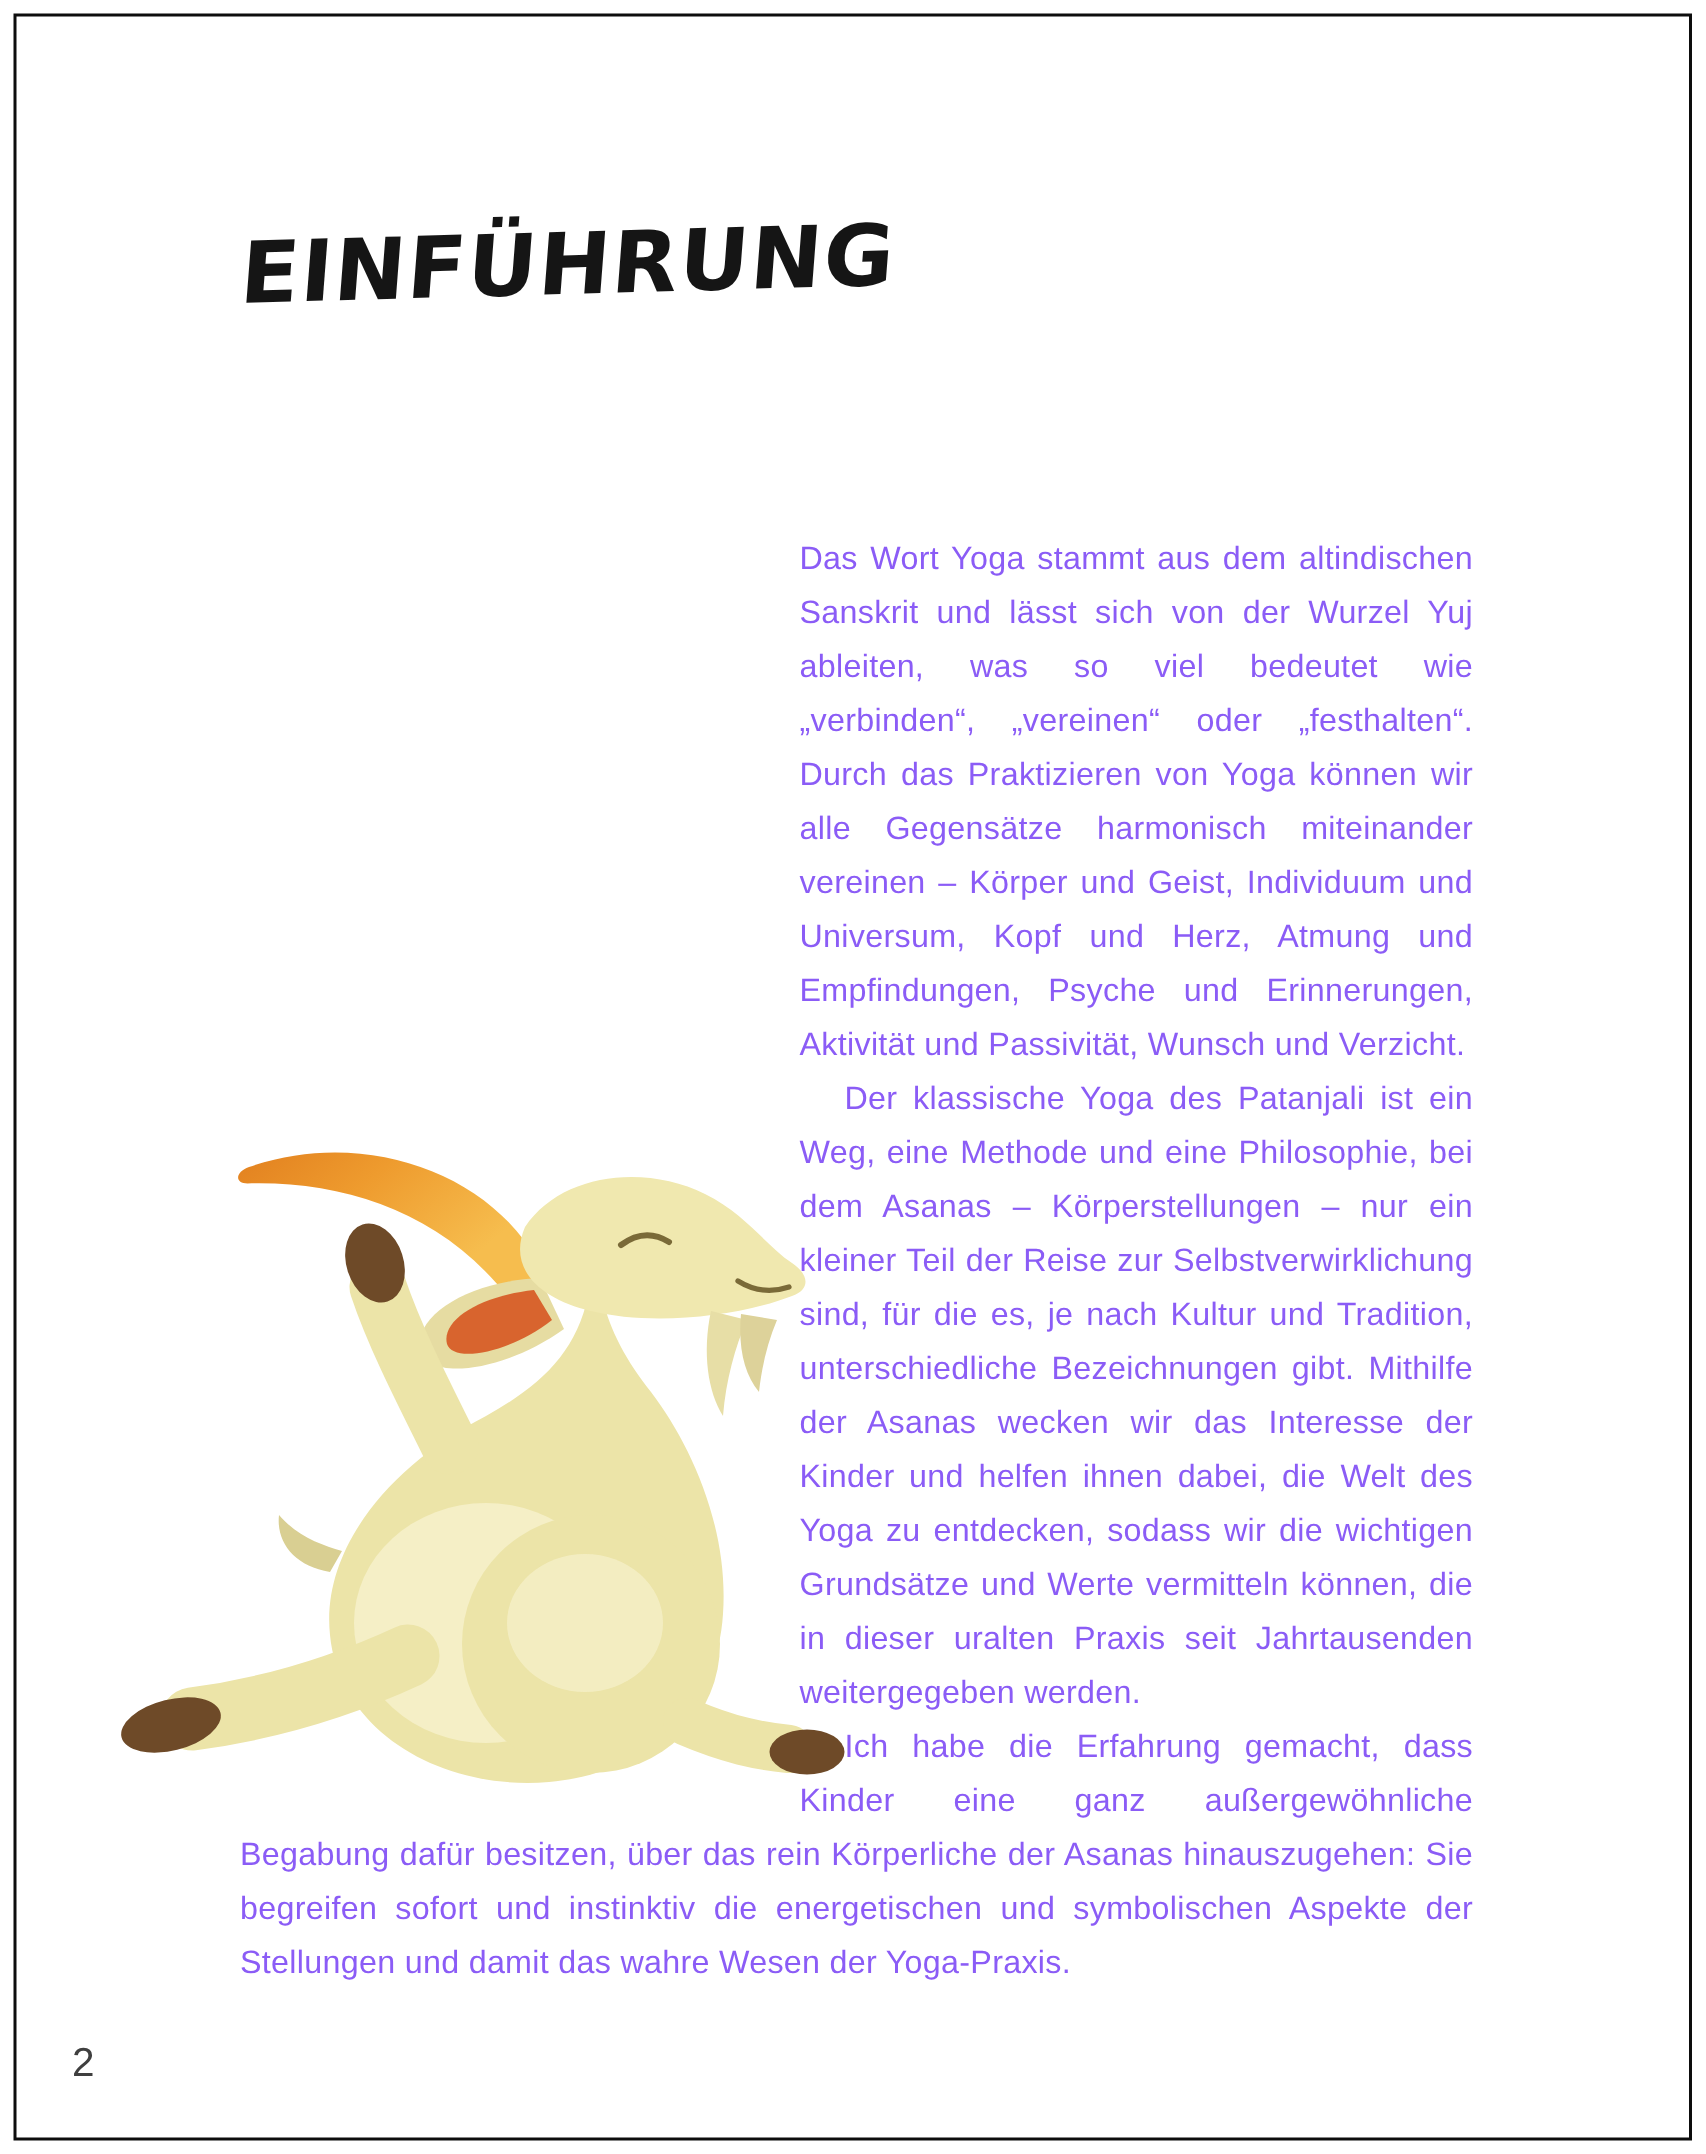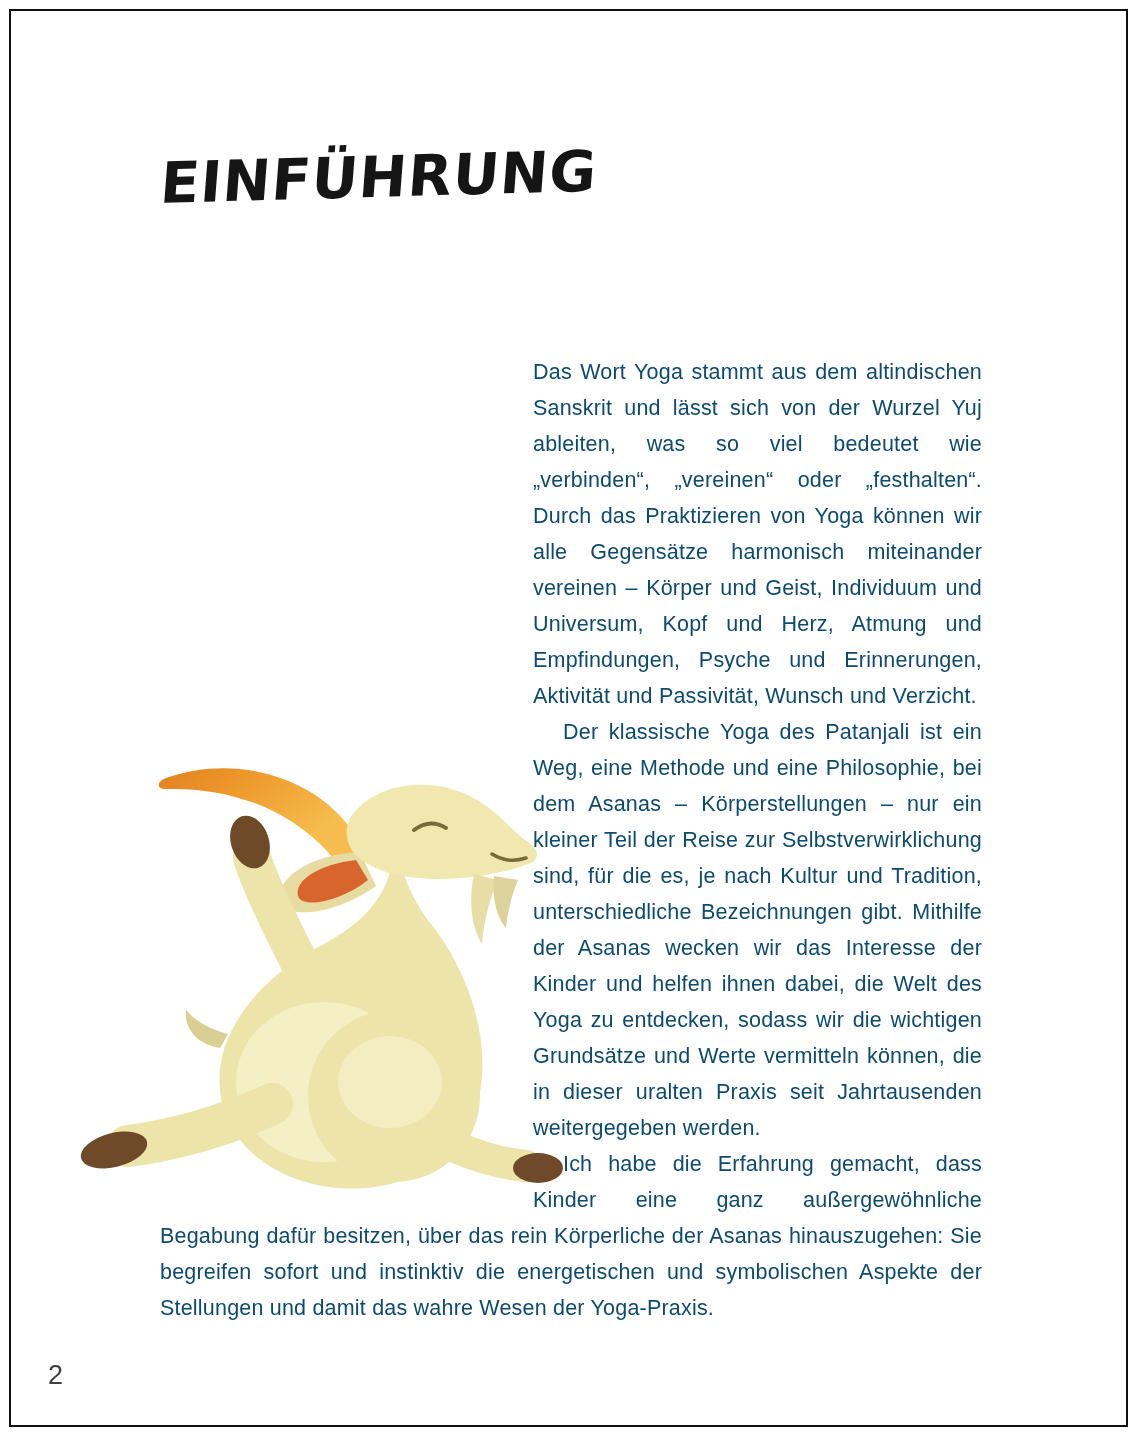--- a/index.html
+++ b/index.html
@@ -26,21 +26,21 @@
     transform: skewX(-6deg) rotate(-1.6deg);
     transform-origin:left bottom;
     white-space:nowrap;
   }
   .text-block {
     position:absolute;
     left:160px; top:354px;
     width:822px;
     font-size:21.5px;
     line-height:36px;
-    color:#0c4a6e;
+    color:#8b5cf6;
     text-align:justify;
     letter-spacing:0.2px;
   }
   .text-block p { margin:0; }
   .text-block p.indent { text-indent:30px; }
   .goat-float {
     float:left;
     width:358px;
     height:462px;
     margin-top:396px;

